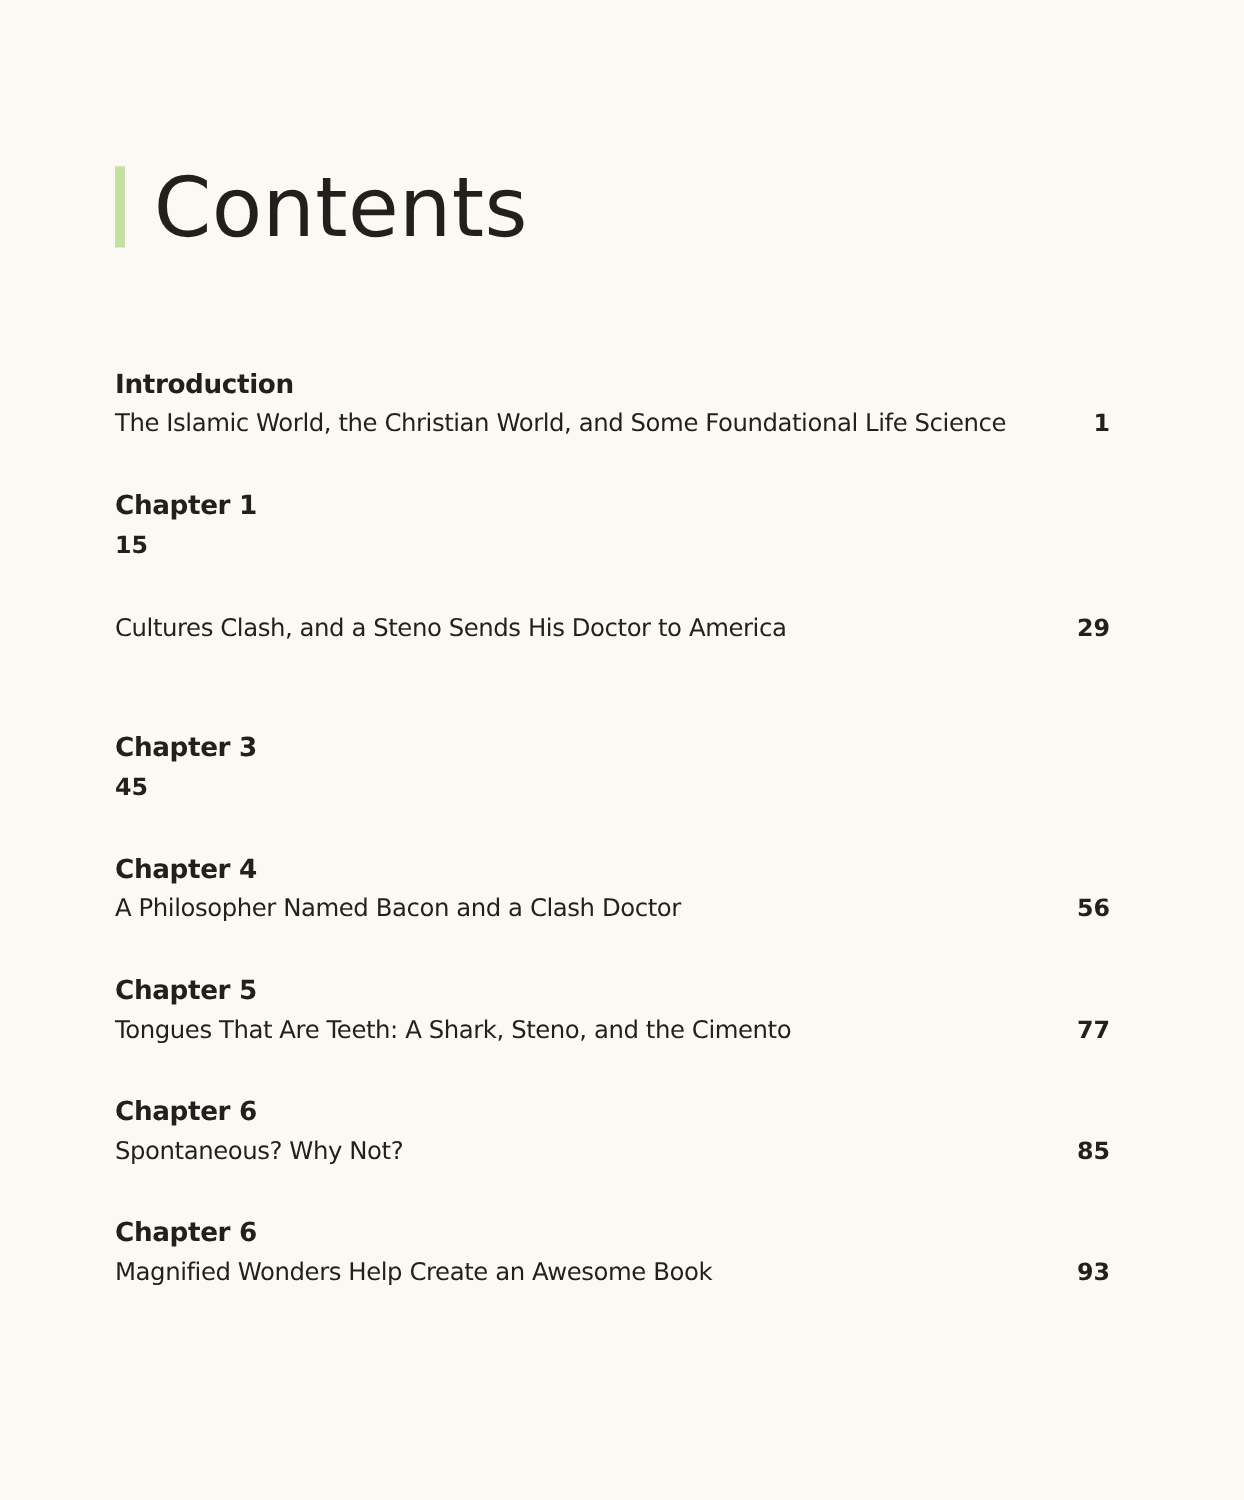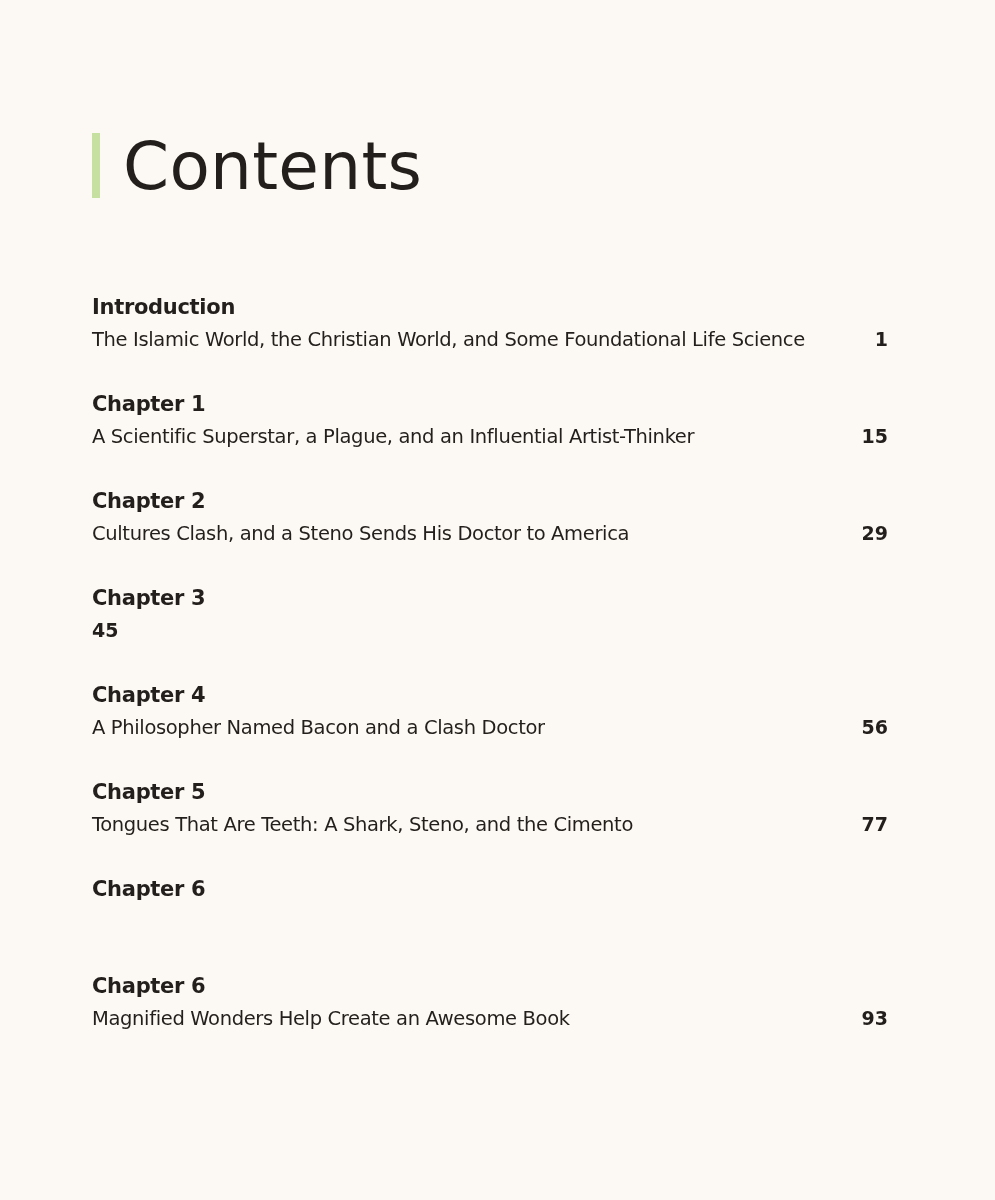--- a/index.html
+++ b/index.html
@@ -50,26 +50,24 @@
   <div class="entry">
     <div class="label">Introduction</div>
     <div class="row">
         <span class="t">The Islamic World, the Christian World, and Some Foundational Life Science</span>
         <span class="p">1</span>
       </div>
   </div>
   <div class="entry">
     <div class="label">Chapter 1</div>
     <div class="row">
-        <span class="t">A Scientific Superstar, a Plague, and an Influential Artist-Thinker</span>
         <span class="p">15</span>
       </div>
   </div>
   <div class="entry">
-    <div class="label">Chapter 2</div>
     <div class="row">
         <span class="t">Cultures Clash, and a Steno Sends His Doctor to America</span>
         <span class="p">29</span>
       </div>
   </div>
   <div class="entry">
     <div class="label">Chapter 3</div>
     <div class="row">
         <span class="p">45</span>
       </div>
@@ -83,20 +81,24 @@
   </div>
   <div class="entry">
     <div class="label">Chapter 5</div>
     <div class="row">
         <span class="t">Tongues That Are Teeth: A Shark, Steno, and the Cimento</span>
         <span class="p">77</span>
       </div>
   </div>
   <div class="entry">
     <div class="label">Chapter 6</div>
+    <div class="row">
+        <span class="t">Spontaneous? Why Not?</span>
+        <span class="p">85</span>
+      </div>
   </div>
   <div class="entry">
     <div class="label">Chapter 6</div>
     <div class="row">
         <span class="t">Magnified Wonders Help Create an Awesome Book</span>
         <span class="p">93</span>
       </div>
   </div>
 </div>
 

